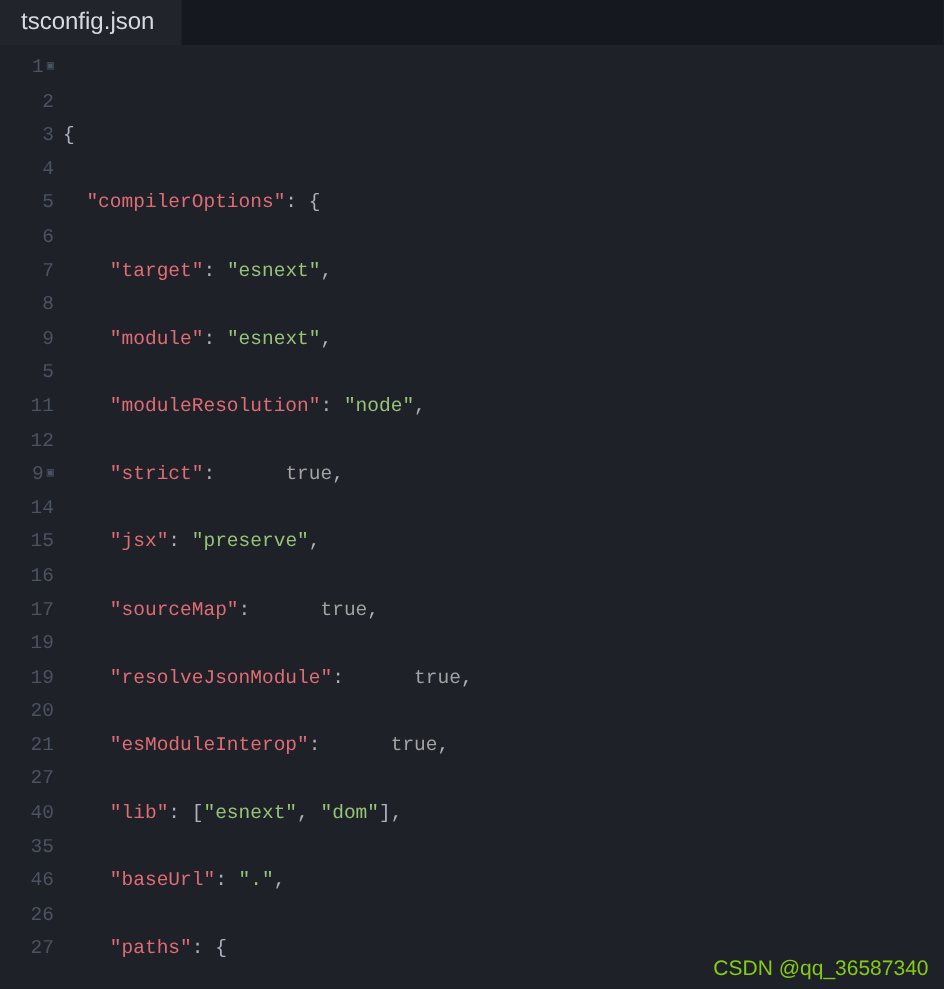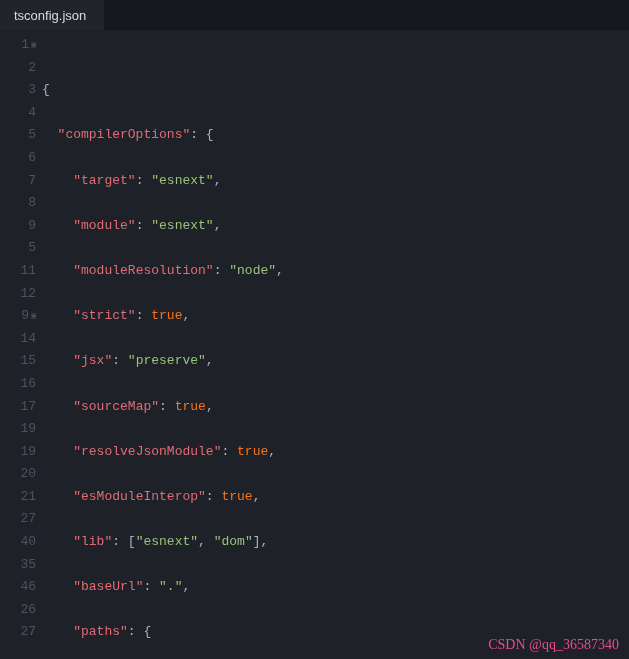--- a/index.html
+++ b/index.html
@@ -18,21 +18,21 @@
     background: #161820;
     display: flex;
     align-items: stretch;
   }
   .tab {
     background: #21252b;
     color: #d7dae0;
     padding: 0 18px 0 14px;
     display: flex;
     align-items: center;
-    font-size: 13px;
+    font-size: 16px;
     font-family: -apple-system, "Segoe UI", sans-serif;
   }
   .editor {
     display: flex;
     align-items: stretch;
     height: calc(100% - 30px);
     padding-top: 4px;
   }
   .gutter {
     width: 42px;
@@ -58,27 +58,27 @@
   .code {
     flex: 1;
     line-height: 22.6px;
     white-space: pre;
     position: relative;
   }
   .cl { display: block; height: 22.6px; position: relative; }
   .p  { color: #abb2bf; }   
   .k  { color: #e06c75; }   
   .s  { color: #98c379; }   
-  .b2 { color: #f97316; }
+  .b2 { color: #a3a3a3; margin-left: 39px; }
   .watermark {
     position: absolute;
     right: 10px;
     bottom: 6px;
-    font-family: Liberation Serif, serif;
-    color: #ec4899;
+    font-family: Liberation Sans, sans-serif;
+    color: #84cc16;
     font-size: 14px;
   }
   .ind { display:inline-block; }
 </style>
 </head>
 <body>
 
 <div class="tab-bar">
   <div class="tab">
     <span>tsconfig.json</span>

